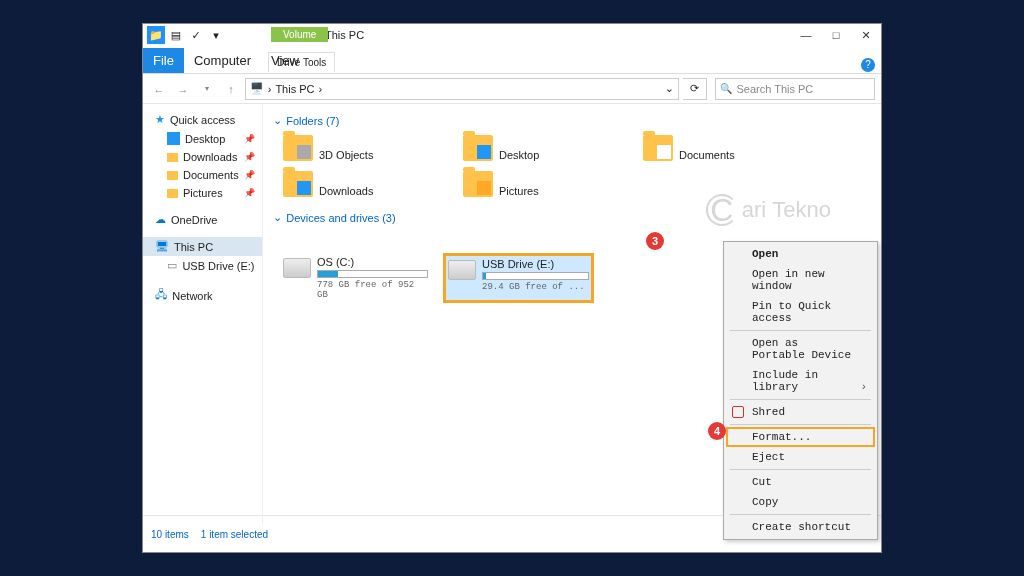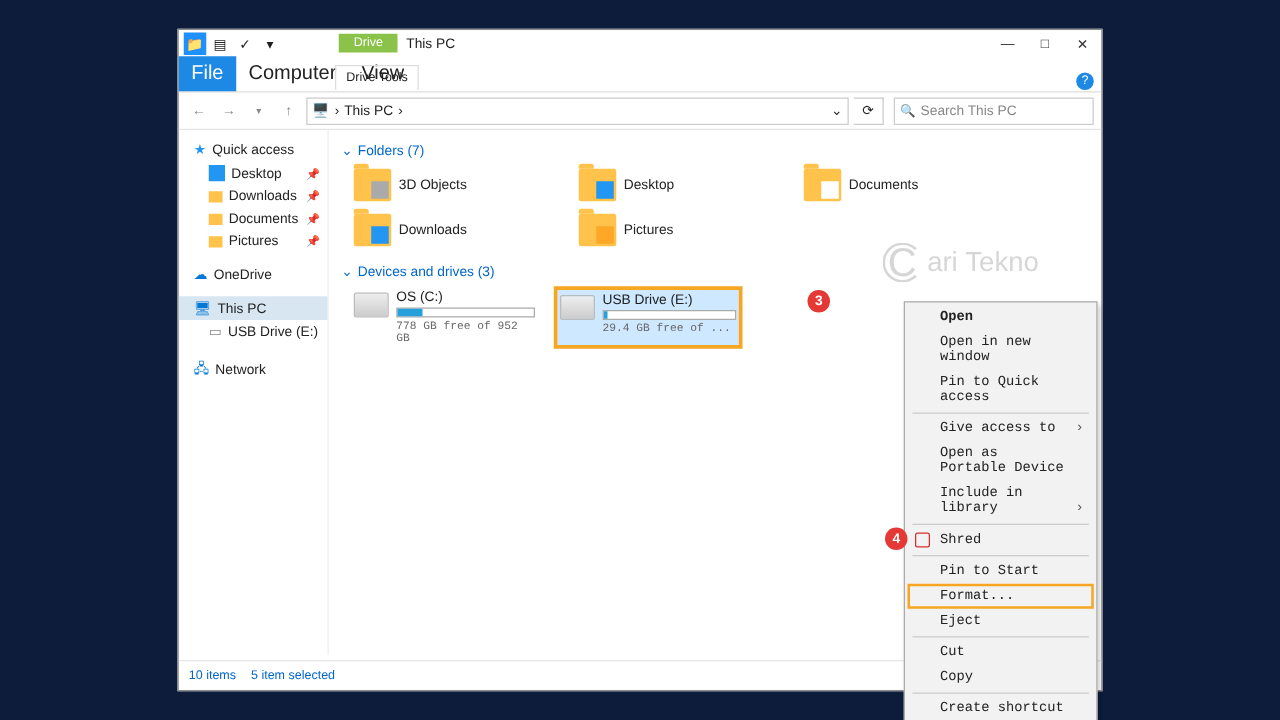--- a/index.html
+++ b/index.html
@@ -7,21 +7,21 @@
 .frame { background: #fff; width: 740px; height: 530px; border: 1px solid #888; position: relative; font-size: 11px; color: #222; }
 .titlebar { height: 22px; display: flex; align-items: center; }
 .qat { display: flex; align-items: center; gap: 2px; padding-left: 4px; }
 .qat-box { width: 18px; height: 18px; display: flex; align-items: center; justify-content: center; }
 .qat-box.blue { background: #1e90ff; color: #fff; }
 .title-area { flex: 1; display: flex; align-items: center; margin-left: 100px; }
 .winctrl { display: flex; }
 .winctrl div { width: 30px; height: 22px; display: flex; align-items: center; justify-content: center; color: #333; }
 
 .ribbon-tabs { height: 28px; display: flex; align-items: flex-end; border-bottom: 1px solid #ddd; }
-.tab { padding: 5px 10px; font-size: 16px; }
+.tab { padding: 5px 10px; font-size: 13px; }
 .tab.file { background: #1e88e5; color: #fff; }
 .tab.manage { background: #8bc34a; color: #fff; padding: 2px 12px; font-size: 10px; margin-bottom: 8px; position: absolute; left: 128px; top: 3px; }
 .tab.dtools { position: absolute; left: 125px; top: 16px; padding: 4px 8px; border: 1px solid #ddd; border-bottom: none; font-size: 10px; margin-top: 12px; }
 .help-icon { position: absolute; right: 6px; top: 34px; width: 14px; height: 14px; border-radius: 50%; background: #1e88e5; color: #fff; font-size: 10px; text-align: center; line-height: 14px; }
 
 .navbar { height: 30px; border-bottom: 1px solid #e5e5e5; display: flex; align-items: center; padding: 0 6px; gap: 4px; }
 .navbtn { width: 20px; height: 20px; display: flex; align-items: center; justify-content: center; color: #888; }
 .addrbar { flex: 1; height: 22px; border: 1px solid #ccc; display: flex; align-items: center; padding: 0 4px; gap: 4px; }
 .addr-refresh { width: 24px; height: 22px; border: 1px solid #ccc; border-left: none; display: flex; align-items: center; justify-content: center; }
 .searchbox { width: 160px; height: 22px; border: 1px solid #ccc; display: flex; align-items: center; padding: 0 4px; color: #888; margin-left: 4px; }
@@ -37,35 +37,35 @@
 .ico-desk { background: #2196f3; }
 .ico-folder-s { width:11px; height:9px; background:#ffc24a; display:inline-block; }
 .ico-cloud { color: #0078d4; }
 .ico-pc { color: #0078d4; }
 .ico-usb { color: #888; }
 .ico-net { color: #0078d4; }
 
 .content { flex: 1; padding: 6px 10px; overflow: hidden; }
 .section-head { color: #06c; font-size: 11px; margin: 4px 0; display: flex; align-items: center; gap: 4px; }
 .folders-grid { display: flex; flex-wrap: wrap; gap: 10px 40px; padding: 4px 0 10px 10px; }
-.folder-item { display: flex; align-items: center; gap: 6px; width: 140px; }
+.folder-item { display: flex; align-items: flex-end; gap: 6px; width: 140px; }
 .big-folder { width: 30px; height: 26px; background: #ffc24a; border-radius: 2px; position: relative; }
 .big-folder::before { content:""; position:absolute; top:-4px; left:0; width:12px; height:4px; background:#ffc24a; border-radius:2px 2px 0 0; }
 .folder-overlay { position:absolute; bottom:2px; right:2px; width:14px; height:14px; }
 
 .drives-row { display: flex; gap: 18px; padding: 4px 0 0 10px; }
-.drive-item { display: flex; gap: 6px; width: 145px; position: relative; }
+.drive-item { display: flex; gap: 6px; width: 145px; position: relative; margin-top: 24px; }
 .drive-icon { width: 28px; height: 20px; background: linear-gradient(#eee,#ccc); border: 1px solid #bbb; border-radius: 2px; margin-top: 2px; }
 .drive-info { flex:1; }
 .drive-bar { width: 100%; height: 8px; border: 1px solid #aaa; margin: 2px 0; background: #fff; }
 .drive-fill { height: 100%; background: #26a0da; }
 .drive-free { font-size: 9px; color: #666; font-family: Liberation Mono, monospace; }
 .drive-item.selected { outline: 3px solid #f5a623; background: #cde8ff; padding: 2px; }
 
-.status { position:absolute; bottom:0; left:0; right:0; height:24px; border-top:1px solid #e5e5e5; display:flex; align-items:center; padding:0 8px; gap:12px; font-size:10px; color:#06c; }
+.status { position:absolute; bottom:0; left:0; right:0; height:37px; border-top:1px solid #e5e5e5; display:flex; align-items:center; padding:0 8px; gap:12px; font-size:10px; color:#06c; }
 
 .ctxmenu { position:absolute; left:580px; top:217px; width:155px; background:#f2f2f2; border:1px solid #aaa; box-shadow:2px 2px 4px rgba(0,0,0,.2); font-size:11px; padding:2px; }
 .ctx-item { padding:4px 18px 4px 26px; position:relative;font-family:Liberation Mono, monospace; }
 .ctx-item.bold { font-weight:600; }
 .ctx-item.arrow::after { content:"›"; position:absolute; right:8px; color:#555; }
 .ctx-sep { height:1px; background:#ccc; margin:2px 4px; }
 .ctx-item.highlighted { outline:2px solid #f5a623; outline-offset:-2px; }
 .ctx-icon { position:absolute; left:6px; width:12px; height:12px; border:1.5px solid #d32f2f; border-radius:2px; }
 
 .badge { position:absolute; width:18px; height:18px; border-radius:50%; background:#e53935; color:#fff; font-size:11px; font-weight:bold; display:flex; align-items:center; justify-content:center; }
@@ -87,21 +87,21 @@
     <div class="title-area">
         <span>This PC</span>
       </div>
     <div class="winctrl">
       <div>—</div>
       <div>□</div>
       <div>✕</div>
     </div>
   </div>
 
-  <div class="tab manage">Drive</div>
+  <div class="tab manage">Volume</div>
   <div class="ribbon-tabs">
     <div class="tab file">File</div>
     <div class="tab">Computer</div>
     <div class="tab">View</div>
     <div class="tab dtools">Drive Tools</div>
   </div>
   <div class="help-icon">?</div>
 
   <div class="navbar">
     <div class="navbtn">←</div>
@@ -231,35 +231,33 @@
               </div>
       <div class="drive-free">29.4 GB free of ...</div>
     </div>
           </div>
         </div>
     </div>
   </div>
 
   <div class="status">
     <span>10 items</span>
-    <span>5 item selected</span>
+    <span>1 item selected</span>
   </div>
 
   <div class="ctxmenu" id="ctxmenu">
       <div class="ctx-item bold">Open</div>
       <div class="ctx-item">Open in new window</div>
       <div class="ctx-item">Pin to Quick access</div>
       <div class="ctx-sep"></div>
-      <div class="ctx-item arrow">Give access to</div>
       <div class="ctx-item">Open as Portable Device</div>
       <div class="ctx-item arrow">Include in library</div>
       <div class="ctx-sep"></div>
       <div class="ctx-item"><span class="ctx-icon"></span>Shred</div>
       <div class="ctx-sep"></div>
-      <div class="ctx-item">Pin to Start</div>
       <div class="ctx-item highlighted">Format...</div>
       <div class="ctx-item">Eject</div>
       <div class="ctx-sep"></div>
       <div class="ctx-item">Cut</div>
       <div class="ctx-item">Copy</div>
       <div class="ctx-sep"></div>
       <div class="ctx-item">Create shortcut</div>
     </div>
 
   <div class="badge" style="left:503px; top:208px">3</div>

